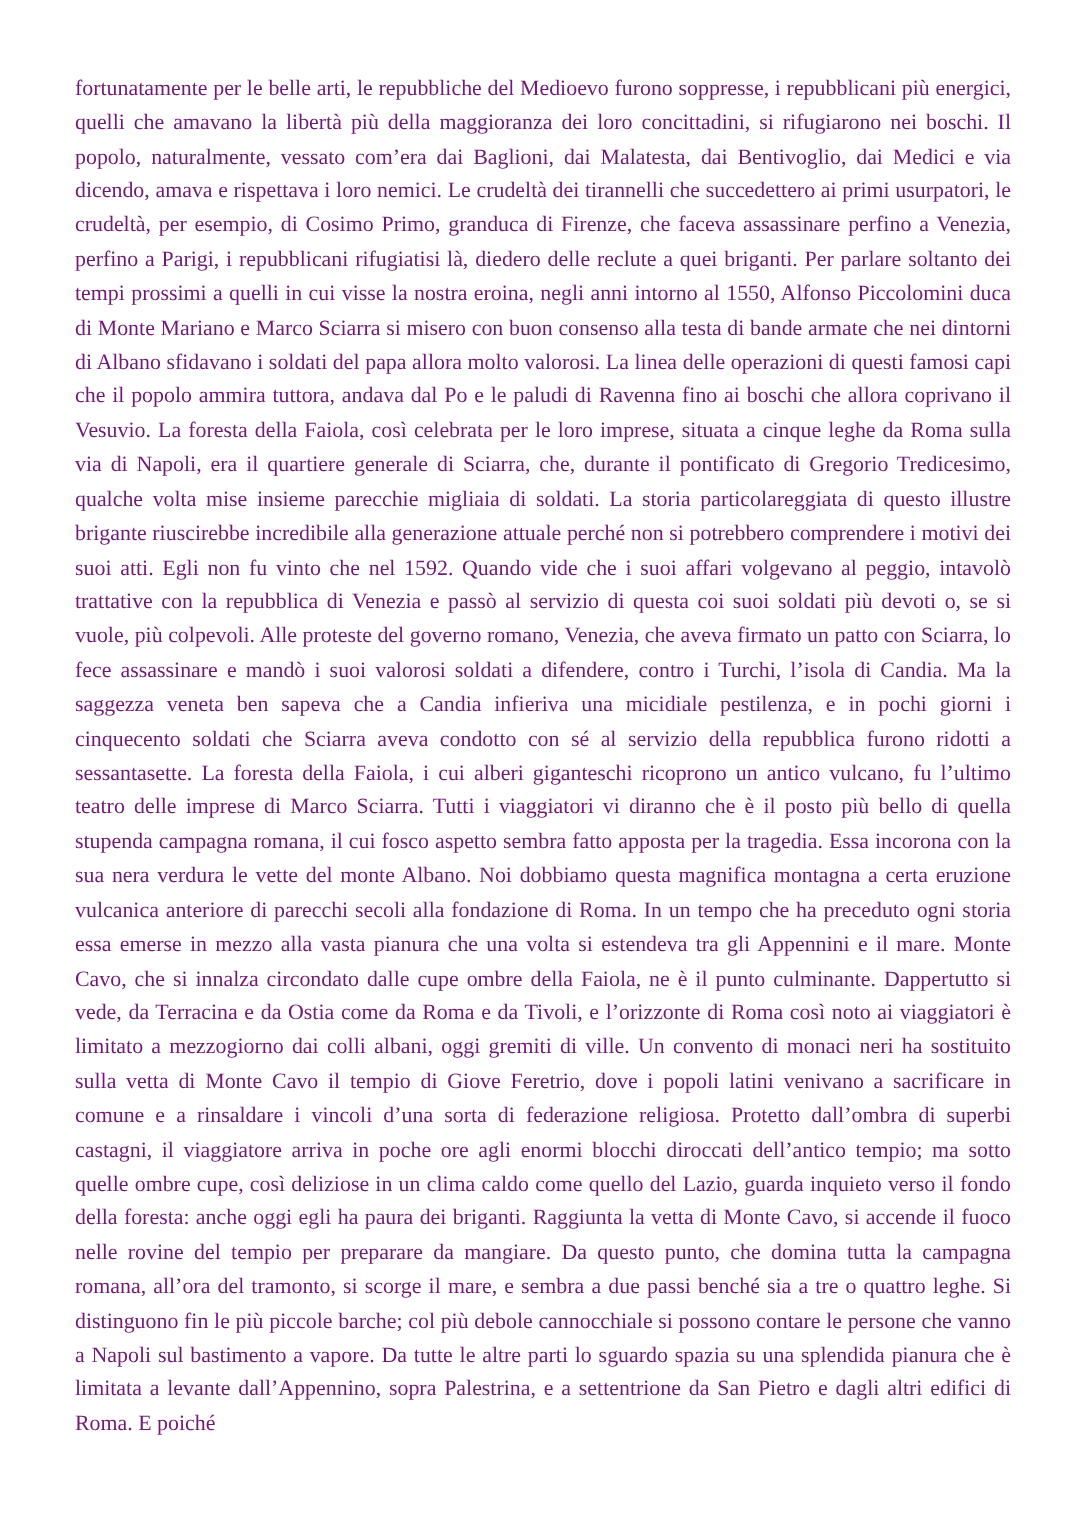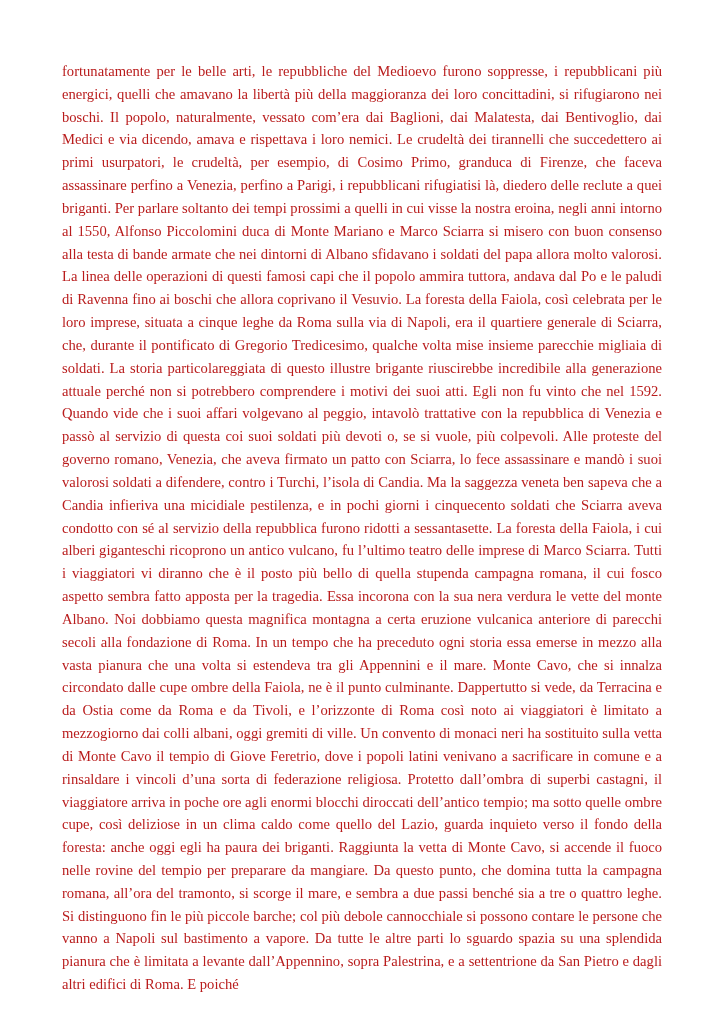--- a/index.html
+++ b/index.html
@@ -21,22 +21,22 @@
     padding: 44px 46px 40px 46px;
     background: #ffffff;
   }
   .body-text {
     font-family: "Liberation Serif", serif;
     font-size: 14.6px;
     line-height: 1.565;
     text-align: justify;
     text-justify: inter-word;
     hyphens: none;
-    color: #b91c1c;
-    margin: 16px;
+    color: #701a75;
+    margin: 4px;
     white-space: pre-wrap;
   }
 </style>
 </head>
 <body>
 
 <div class="page">
   <p class="body-text">fortunatamente per le belle arti, le repubbliche del Medioevo furono soppresse, i repubblicani più energici, quelli che amavano la libertà più della maggioranza dei loro concittadini, si rifugiarono nei boschi. Il popolo, naturalmente, vessato com’era dai Baglioni, dai Malatesta, dai Bentivoglio, dai Medici e via dicendo, amava e rispettava i loro nemici. Le crudeltà dei tirannelli che succedettero ai primi usurpatori, le crudeltà, per esempio, di Cosimo Primo, granduca di Firenze, che faceva assassinare perfino a Venezia, perfino a Parigi, i repubblicani rifugiatisi là, diedero delle reclute a quei briganti. Per parlare soltanto dei tempi prossimi a quelli in cui visse la nostra eroina, negli anni intorno al 1550, Alfonso Piccolomini duca di Monte Mariano e Marco Sciarra si misero con buon consenso alla testa di bande armate che nei dintorni di Albano sfidavano i soldati del papa allora molto valorosi. La linea delle operazioni di questi famosi capi che il popolo ammira tuttora, andava dal Po e le paludi di Ravenna fino ai boschi che allora coprivano il Vesuvio. La foresta della Faiola, così celebrata per le loro imprese, situata a cinque leghe da Roma sulla via di Napoli, era il quartiere generale di Sciarra, che, durante il pontificato di Gregorio Tredicesimo, qualche volta mise insieme parecchie migliaia di soldati. La storia particolareggiata di questo illustre brigante riuscirebbe incredibile alla generazione attuale perché non si potrebbero comprendere i motivi dei suoi atti. Egli non fu vinto che nel 1592. Quando vide che i suoi affari volgevano al peggio, intavolò trattative con la repubblica di Venezia e passò al servizio di questa coi suoi soldati più devoti o, se si vuole, più colpevoli. Alle proteste del governo romano, Venezia, che aveva firmato un patto con Sciarra, lo fece assassinare e mandò i suoi valorosi soldati a difendere, contro i Turchi, l’isola di Candia. Ma la saggezza veneta ben sapeva che a Candia infieriva una micidiale pestilenza, e in pochi giorni i cinquecento soldati che Sciarra aveva condotto con sé al servizio della repubblica furono ridotti a sessantasette. La foresta della Faiola, i cui alberi giganteschi ricoprono un antico vulcano, fu l’ultimo teatro delle imprese di Marco Sciarra. Tutti i viaggiatori vi diranno che è il posto più bello di quella stupenda campagna romana, il cui fosco aspetto sembra fatto apposta per la tragedia. Essa incorona con la sua nera verdura le vette del monte Albano. Noi dobbiamo questa magnifica montagna a certa eruzione vulcanica anteriore di parecchi secoli alla fondazione di Roma. In un tempo che ha preceduto ogni storia essa emerse in mezzo alla vasta pianura che una volta si estendeva tra gli Appennini e il mare. Monte Cavo, che si innalza circondato dalle cupe ombre della Faiola, ne è il punto culminante. Dappertutto si vede, da Terracina e da Ostia come da Roma e da Tivoli, e l’orizzonte di Roma così noto ai viaggiatori è limitato a mezzogiorno dai colli albani, oggi gremiti di ville. Un convento di monaci neri ha sostituito sulla vetta di Monte Cavo il tempio di Giove Feretrio, dove i popoli latini venivano a sacrificare in comune e a rinsaldare i vincoli d’una sorta di federazione religiosa. Protetto dall’ombra di superbi castagni, il viaggiatore arriva in poche ore agli enormi blocchi diroccati dell’antico tempio; ma sotto quelle ombre cupe, così deliziose in un clima caldo come quello del Lazio, guarda inquieto verso il fondo della foresta: anche oggi egli ha paura dei briganti. Raggiunta la vetta di Monte Cavo, si accende il fuoco nelle rovine del tempio per preparare da mangiare. Da questo punto, che domina tutta la campagna romana, all’ora del tramonto, si scorge il mare, e sembra a due passi benché sia a tre o quattro leghe. Si distinguono fin le più piccole barche; col più debole cannocchiale si possono contare le persone che vanno a Napoli sul bastimento a vapore. Da tutte le altre parti lo sguardo spazia su una splendida pianura che è limitata a levante dall’Appennino, sopra Palestrina, e a settentrione da San Pietro e dagli altri edifici di Roma. E poiché</p>
 </div>
 

